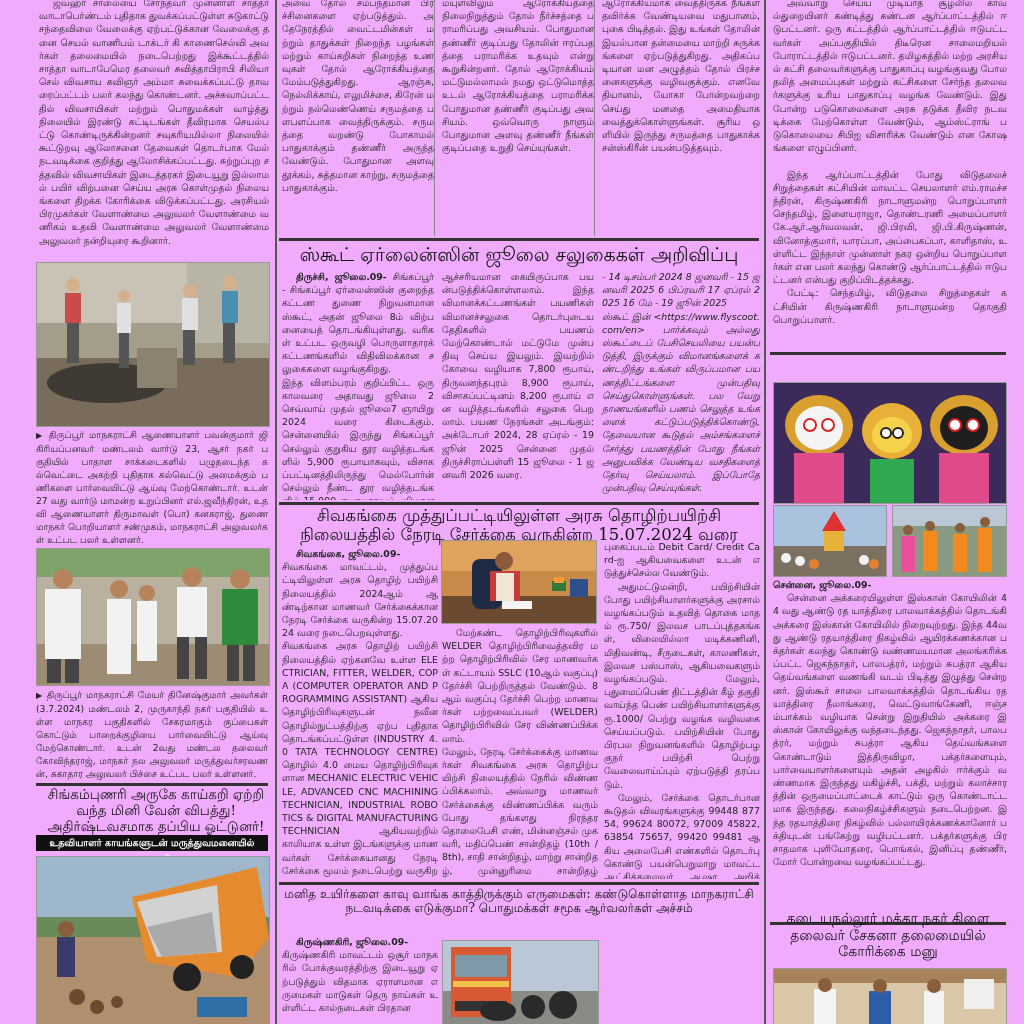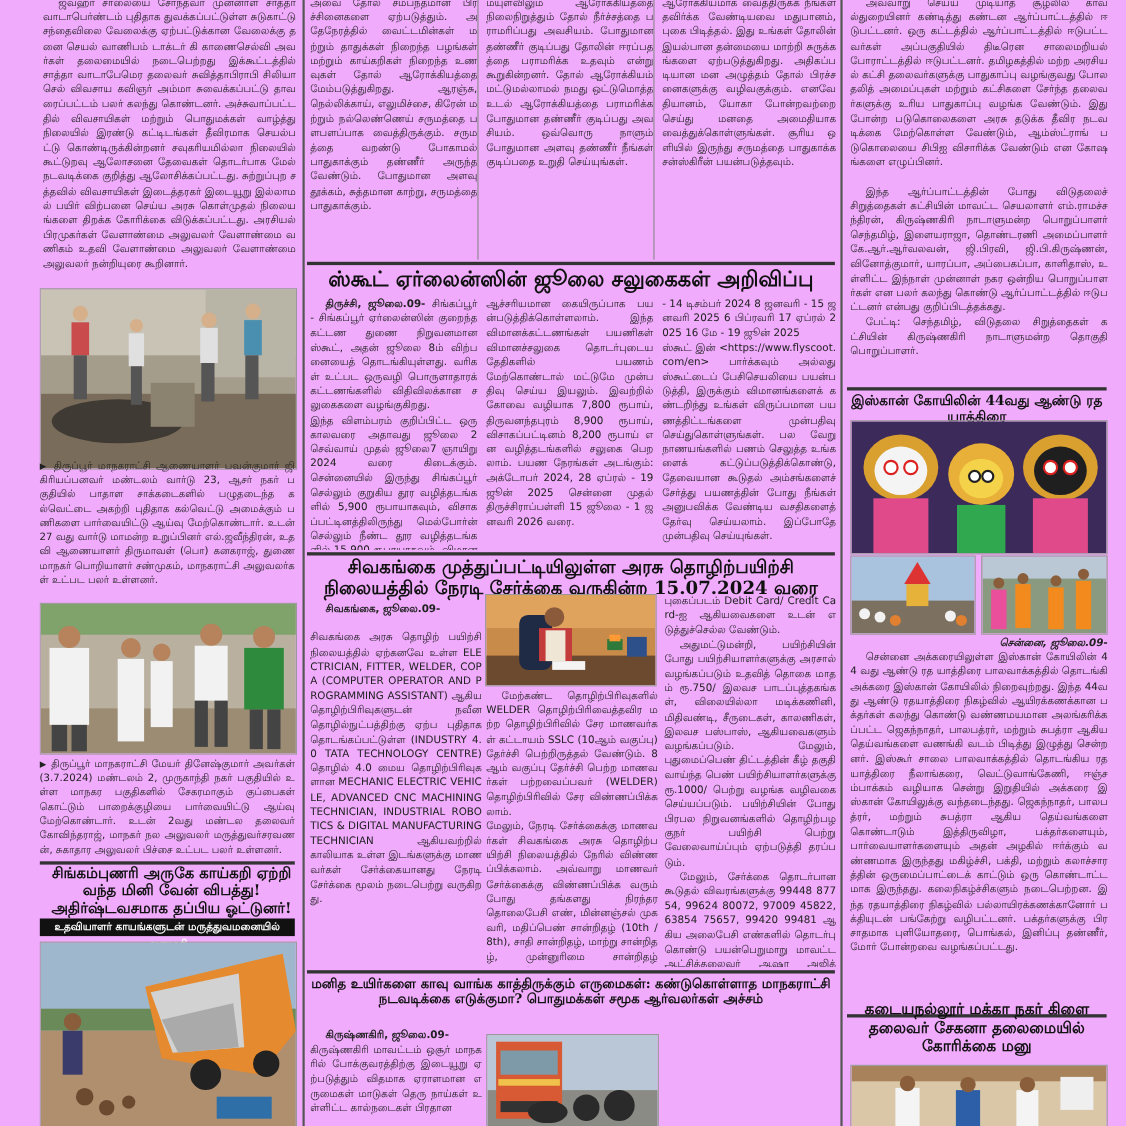--- a/index.html
+++ b/index.html
@@ -3,21 +3,21 @@
 <meta charset="utf-8">
 <style>
   html,body{margin:0;padding:0;}
   body{width:1024px;height:1024px;background:#dcdcdc;position:relative;overflow:hidden;font-family:"DejaVu Sans",sans-serif;color:#1a1a1a;}
   .page{position:absolute;left:0;top:0;width:1024px;height:1024px;background:#f0abfc;}
   .col{position:absolute;top:0;height:1024px;overflow:hidden;}
   .vrule{position:absolute;top:0;width:2px;height:1024px;background:#555;}
   .body-text{font-size:9.4px;line-height:13.2px;text-align:justify;color:#222;padding:0 3px;word-break:break-all;}
   .body-text.indent{text-indent:14px;}
   .dateline{font-weight:bold;}
-  .headline{font-family:"DejaVu Serif",serif;font-weight:bold;color:#111;text-align:center;line-height:1.18;}
+  .headline{font-family:"DejaVu Serif",serif;font-weight:normal;color:#111;text-align:center;line-height:1.18;}
   .photo{position:absolute;overflow:hidden;border:1px solid #999;}
   .caption{position:absolute;font-size:9.2px;line-height:13px;color:#222;text-align:justify;word-break:break-all;}
   .hr{position:absolute;height:3px;background:#333;}
   .black-bar{position:absolute;background:#111;color:#fff;font-size:9.5px;font-weight:bold;text-align:center;line-height:16px;}
   .bullet{font-size:8px;}
 </style>
 </head>
 <body>
 
 <div class="page">
@@ -53,21 +53,21 @@
             <rect x="186" y="60" width="12" height="40"></rect>
           </g>
         <g fill="#d6b08a">
             <circle cx="36" cy="22" r="7"></circle>
             <circle cx="87" cy="33" r="6"></circle>
             <circle cx="153" cy="28" r="7"></circle>
             <circle cx="193" cy="20" r="7"></circle>
           </g>
       </svg>
     </div>
-    <div class="caption" style="left:0;top:417px;width:232px;">
+    <div class="caption" style="left:0;top:428px;width:232px;">
       <span class="bullet">▶</span>
       <span>திருப்பூர் மாநகராட்சி ஆணையாளர் பவன்குமார் ஜி கிரியப்பனவர் மண்டலம் வார்டு 23, ஆசர் நகர் பகுதியில் பாதாள சாக்கடைகளில் பழுதடைந்த கல்வெட்டை அகற்றி புதிதாக கல்வெட்டு அமைக்கும் பணிகளை பார்வையிட்டு ஆய்வு மேற்கொண்டார். உடன் 27 வது வார்டு மாமன்ற உறுப்பினர் எல்.ஜவீந்திரன், உதவி ஆணையாளர் திருமாவள் (பொ) கனகராஜ், துணை மாநகர் பொறியாளர் சண்முகம், மாநகராட்சி அலுவலர்கள் உட்பட பலர் உள்ளனர்.</span>
     </div>
 
     <div class="photo" style="left:0;top:548px;width:232px;height:136px;">
       <svg width="232" height="136" viewBox="0 0 232 136">
         <rect width="232" height="136" fill="#b9b0a0"></rect>
         <rect x="0" y="0" width="232" height="28" fill="#7fa36a"></rect>
         <rect x="0" y="95" width="232" height="41" fill="#9c8c74"></rect>
         <g fill="#f2f2f2">
@@ -135,31 +135,31 @@
 
     <div class="hr" style="left:0;top:238px;width:480px;"></div>
     <div class="headline" style="position:absolute;left:0;top:243px;width:480px;font-size:19px;">ஸ்கூட் ஏர்லைன்ஸின் ஜூலை சலுகைகள் அறிவிப்பு</div>
 
     <div class="body-text indent" style="position:absolute;top:270px;left:0;width:152px;height:230px;overflow:hidden;">
       <span class="dateline">திருச்சி, ஜூலை.09-</span>
       <span>சிங்கப்பூர் - சிங்கப்பூர் ஏர்லைன்ஸின் குறைந்த கட்டண துணை நிறுவனமான ஸ்கூட், அதன் ஜூலை 8ம் விற்பனையைத் தொடங்கியுள்ளது. வரிகள் உட்பட ஒருவழி பொருளாதாரக் கட்டணங்களில் விதிவிலக்கான சலுகைகளை வழங்குகிறது.</span><br>
       <span>இந்த விளம்பரம் குறிப்பிட்ட ஒரு காலவரை அதாவது ஜூலை 2 செவ்வாய் முதல் ஜூலை7 ஞாயிறு 2024 வரை கிடைக்கும். சென்னையில் இருந்து சிங்கப்பூர் செல்லும் குறுகிய தூர வழித்தடங்களில் 5,900 ரூபாயாகவும், விசாகப்பட்டினத்திலிருந்து மெல்போர்ன் செல்லும் நீண்ட தூர வழித்தடங்களில் 15,900 ரூபாயாகவும், விமானங்களில்</span>
     </div>
     <div class="body-text" style="position:absolute;top:270px;left:160px;width:152px;height:230px;overflow:hidden;">ஆச்சரியமான கையிருப்பாக பயன்படுத்திக்கொள்ளலாம். இந்த விமானக்கட்டணங்கள் பயணிகள் விமானச்சலுகை தொடர்புடைய தேதிகளில் பயணம் மேற்கொண்டால் மட்டுமே முன்பதிவு செய்ய இயலும். இவற்றில் கோவை வழியாக 7,800 ரூபாய், திருவனந்தபுரம் 8,900 ரூபாய், விசாகப்பட்டினம் 8,200 ரூபாய் என வழித்தடங்களில் சலுகை பெறலாம். பயண நேரங்கள் அடங்கும்: அக்டோபர் 2024, 28 ஏப்ரல் - 19 ஜூன் 2025 சென்னை முதல் திருச்சிராப்பள்ளி 15 ஜூலை - 1 ஜனவரி 2026 வரை.</div>
-    <div class="body-text" style="position:absolute;top:270px;left:320px;width:158px;height:230px;overflow:hidden;">
+    <div class="body-text" style="position:absolute;top:270px;left:320px;width:158px;height:230px;overflow:hidden;font-style:italic;">
       <span>- 14 டிசம்பர் 2024 8 ஜனவரி - 15 ஜனவரி 2025 6 பிப்ரவரி 17 ஏப்ரல் 2025 16 மே - 19 ஜூன் 2025</span><br>
       <span>ஸ்கூட் இன் &lt;https://www.flyscoot.com/en&gt; பார்க்கவும் அல்லது ஸ்கூட்டைப் பேசிசெயலியை பயன்படுத்தி, இருக்கும் விமானங்களைக் கண்டறிந்து உங்கள் விருப்பமான பயணத்திட்டங்களை முன்பதிவு செய்துகொள்ளுங்கள். பல வேறு நாணயங்களில் பணம் செலுத்த உங்களைக் கட்டுப்படுத்திக்கொண்டு, தேவையான கூடுதல் அம்சங்களைச் சேர்த்து பயணத்தின் போது நீங்கள் அனுபவிக்க வேண்டிய வசதிகளைத் தேர்வு செய்யலாம். இப்போதே முன்பதிவு செய்யுங்கள்.</span>
     </div>
 
     <div class="hr" style="left:0;top:502px;width:480px;"></div>
     <div class="headline" style="position:absolute;left:0;top:506px;width:480px;font-size:16.5px;">சிவகங்கை முத்துப்பட்டியிலுள்ள அரசு தொழிற்பயிற்சி நிலையத்தில் நேரடி சேர்க்கை வருகின்ற 15.07.2024 வரை நடைபெறவுள்ளது</div>
 
     <div class="body-text indent" style="position:absolute;top:547px;left:0;width:156px;height:332px;overflow:hidden;">
       <span class="dateline">சிவகங்கை, ஜூலை.09-</span><br>
-      <br>
+      <span>சிவகங்கை மாவட்டம், முத்துப்பட்டியிலுள்ள அரசு தொழிற் பயிற்சி நிலையத்தில் 2024ஆம் ஆண்டிற்கான மாணவர் சேர்க்கைக்கான நேரடி சேர்க்கை வருகின்ற 15.07.2024 வரை நடைபெறவுள்ளது.</span><br>
       <span>சிவகங்கை அரசு தொழிற் பயிற்சி நிலையத்தில் ஏற்கனவே உள்ள ELECTRICIAN, FITTER, WELDER, COPA (COMPUTER OPERATOR AND PROGRAMMING ASSISTANT) ஆகிய தொழிற்பிரிவுகளுடன் நவீன தொழில்நுட்பத்திற்கு ஏற்ப புதிதாக தொடங்கப்பட்டுள்ள (INDUSTRY 4.0 TATA TECHNOLOGY CENTRE) தொழில் 4.0 மைய தொழிற்பிரிவுகளான MECHANIC ELECTRIC VEHICLE, ADVANCED CNC MACHINING TECHNICIAN, INDUSTRIAL ROBOTICS &amp; DIGITAL MANUFACTURING TECHNICIAN ஆகியவற்றில் காலியாக உள்ள இடங்களுக்கு மாணவர்கள் சேர்க்கையானது நேரடி சேர்க்கை மூலம் நடைபெற்று வருகிறது.</span>
     </div>
 
     <div class="photo" style="left:162px;top:540px;width:154px;height:82px;">
       <svg width="154" height="82" viewBox="0 0 154 82">
         <rect width="154" height="82" fill="#c98b4a"></rect>
         <rect x="0" y="0" width="154" height="30" fill="#e0a35e"></rect>
         <rect x="0" y="55" width="154" height="27" fill="#6b4a2f"></rect>
         <rect x="30" y="18" width="30" height="50" rx="8" fill="#1f2a44"></rect>
         <circle cx="62" cy="20" r="9" fill="#8a5a3b"></circle>
@@ -207,21 +207,20 @@
 
   <div class="col" style="left:770px;width:240px;">
     <div class="body-text indent" style="position:absolute;top:-4px;left:0;width:234px;height:350px;overflow:hidden;">
       <span>அவ்வாறு செய்ய முடியாத சூழலில் காவல்துறையினர் கண்டித்து கண்டன ஆர்ப்பாட்டத்தில் ஈடுபட்டனர். ஒரு கட்டத்தில் ஆர்ப்பாட்டத்தில் ஈடுபட்டவர்கள் அப்பகுதியில் திடீரென சாலைமறியல் போராட்டத்தில் ஈடுபட்டனர். தமிழகத்தில் மற்ற அரசியல் கட்சி தலைவர்களுக்கு பாதுகாப்பு வழங்குவது போல தலித் அமைப்புகள் மற்றும் கட்சிகளை சேர்ந்த தலைவர்களுக்கு உரிய பாதுகாப்பு வழங்க வேண்டும். இது போன்ற படுகொலைகளை அரசு தடுக்க தீவிர நடவடிக்கை மேற்கொள்ள வேண்டும், ஆம்ஸ்ட்ராங் படுகொலையை சிபிஐ விசாரிக்க வேண்டும் என கோஷங்களை எழுப்பினர்.</span><br>
       <br>
       <span style="padding-left:14px;">இந்த ஆர்ப்பாட்டத்தின் போது விடுதலைச் சிறுத்தைகள் கட்சியின் மாவட்ட செயலாளர் எம்.ராமச்சந்திரன், கிருஷ்ணகிரி நாடாளுமன்ற பொறுப்பாளர் செந்தமிழ், இளையராஜா, தொண்டரணி அமைப்பாளர் கே.ஆர்.ஆர்வலவன், ஜி.பிரவி, ஜி.பி.கிருஷ்ணன், வினோத்குமார், யாரப்பா, அப்பைகப்பா, காளிதாஸ், உள்ளிட்ட இந்நாள் முன்னாள் நகர ஒன்றிய பொறுப்பாளர்கள் என பலர் கலந்து கொண்டு ஆர்ப்பாட்டத்தில் ஈடுபட்டனர் என்பது குறிப்பிடத்தக்கது.</span><br>
       <span style="padding-left:14px;">பேட்டி: செந்தமிழ், விடுதலை சிறுத்தைகள் கட்சியின் கிருஷ்ணகிரி நாடாளுமன்ற தொகுதி பொறுப்பாளர்.</span>
     </div>
 
     <div class="hr" style="left:0;top:352px;width:236px;"></div>
-    <div class="headline" style="position:absolute;left:0;top:357px;width:236px;font-size:12.5px;">இஸ்கான் கோயிலின் 44வது ஆண்டு ரத யாத்திரை</div>
 
     <div class="photo" style="left:3px;top:382px;width:232px;height:120px;">
       <svg width="232" height="120" viewBox="0 0 232 120">
         <rect width="232" height="120" fill="#3b2a5a"></rect>
         <g>
           <ellipse cx="45" cy="42" rx="34" ry="30" fill="#d9a030"></ellipse>
           <ellipse cx="45" cy="45" rx="24" ry="22" fill="#f4f4f4"></ellipse>
           <circle cx="36" cy="42" r="6" fill="#fff" stroke="#d22" stroke-width="2"></circle>
           <circle cx="54" cy="42" r="6" fill="#fff" stroke="#d22" stroke-width="2"></circle>
           <rect x="20" y="70" width="50" height="50" fill="#e04a8a"></rect>
@@ -275,21 +274,21 @@
         <g fill="#8a5d3b">
             <circle cx="15" cy="24" r="5"></circle>
             <circle cx="37" cy="20" r="5"></circle>
             <circle cx="67" cy="22" r="5"></circle>
             <circle cx="92" cy="16" r="5"></circle>
           </g>
       </svg>
     </div>
 
     <div class="body-text" style="position:absolute;top:578px;left:0;width:234px;height:340px;overflow:hidden;">
-      <div style="text-align:right;font-style:italic;" class="dateline">சென்னை, ஜூலை.09-</div>
+      <div style="" class="dateline">சென்னை, ஜூலை.09-</div>
       <span style="padding-left:14px;">சென்னை அக்கரையிலுள்ள இஸ்கான் கோயிலின் 44 வது ஆண்டு ரத யாத்திரை பாலவாக்கத்தில் தொடங்கி அக்கரை இஸ்கான் கோயிலில் நிறைவுற்றது. இந்த 44வது ஆண்டு ரதயாத்திரை நிகழ்வில் ஆயிரக்கணக்கான பக்தர்கள் கலந்து கொண்டு வண்ணமயமான அலங்கரிக்கப்பட்ட ஜெகந்நாதர், பாலபத்ரர், மற்றும் சுபத்ரா ஆகிய தெய்வங்களை வணங்கி வடம் பிடித்து இழுத்து சென்றனர். இஸ்கூர் சாலை பாலவாக்கத்தில் தொடங்கிய ரதயாத்திரை நீலாங்கரை, வெட்டுவாங்கேணி, ஈஞ்சம்பாக்கம் வழியாக சென்று இறுதியில் அக்கரை இஸ்கான் கோயிலுக்கு வந்தடைந்தது. ஜெகந்நாதர், பாலபத்ரர், மற்றும் சுபத்ரா ஆகிய தெய்வங்களை கொண்டாடும் இத்திருவிழா, பக்தர்களையும், பார்வையாளர்களையும் அதன் அழகில் ஈர்க்கும் வண்ணமாக இருந்தது மகிழ்ச்சி, பக்தி, மற்றும் கலாச்சாரத்தின் ஒருமைப்பாட்டைக் காட்டும் ஒரு கொண்டாட்டமாக இருந்தது. கலைநிகழ்ச்சிகளும் நடைபெற்றன. இந்த ரதயாத்திரை நிகழ்வில் பல்லாயிரக்கணக்கானோர் பக்தியுடன் பங்கேற்று வழிபட்டனர். பக்தர்களுக்கு பிரசாதமாக புளியோதரை, பொங்கல், இனிப்பு தண்ணீர், மோர் போன்றவை வழங்கப்பட்டது.</span>
     </div>
 
     <div class="hr" style="left:0;top:922px;width:236px;"></div>
     <div class="headline" style="position:absolute;left:0;top:900px;width:236px;font-size:14px;margin-top:10px;">கடையநல்லூர் மக்கா நகர் கிளை தலைவர் சேகனா தலைமையில் கோரிக்கை மனு</div>
 
     <div class="photo" style="left:3px;top:968px;width:232px;height:56px;">
       <svg width="232" height="56" viewBox="0 0 232 56">
         <rect width="232" height="56" fill="#d9c7a8"></rect>
         <rect x="0" y="0" width="232" height="14" fill="#a8825a"></rect>

